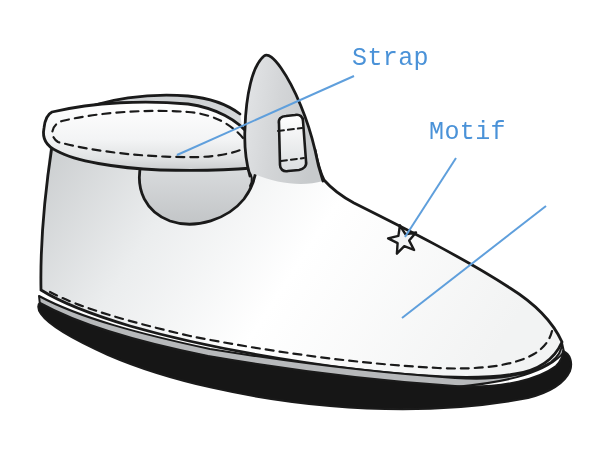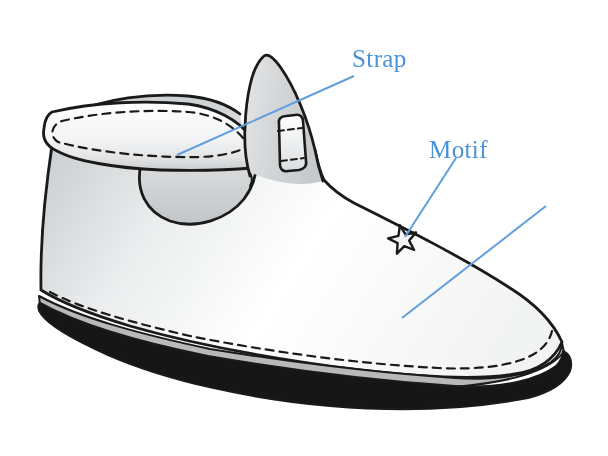--- a/index.html
+++ b/index.html
@@ -5,29 +5,29 @@
   :root{
     --accent:#4a92d8;
     --leader:#5f9fdc;
     --outline:#1a1a1a;
     --bg:#ffffff;
   }
   html,body{margin:0;padding:0;background:#fff;}
   .stage{
     position:relative;width:608px;height:456px;
     background:var(--bg);overflow:hidden;
-    font-family:Liberation Serif, serif;
+    font-family:Liberation Mono, monospace;
   }
   .stage svg{position:absolute;left:0;top:0;}
   .part-label{
     position:absolute;font-size:25px;font-weight:500;
     color:var(--accent);letter-spacing:.4px;white-space:nowrap;line-height:1.1;
   }
   #label-strap{left:352px;top:45px;}
-  #label-motif{left:429px;top:119px;margin-top:17px;}
+  #label-motif{left:429px;top:119px;}
   #label-body{left:527px;top:169px;}
   .o{stroke:var(--outline);}
   .leader{stroke:var(--leader);stroke-width:2;}
   .stitch{stroke:var(--outline);stroke-width:2.2;fill:none;stroke-dasharray:8 6;}
   .stitch-small{stroke:var(--outline);stroke-width:2;fill:none;stroke-dasharray:6 4;}
 </style>
 </head>
 <body>
 
 <div class="stage">

